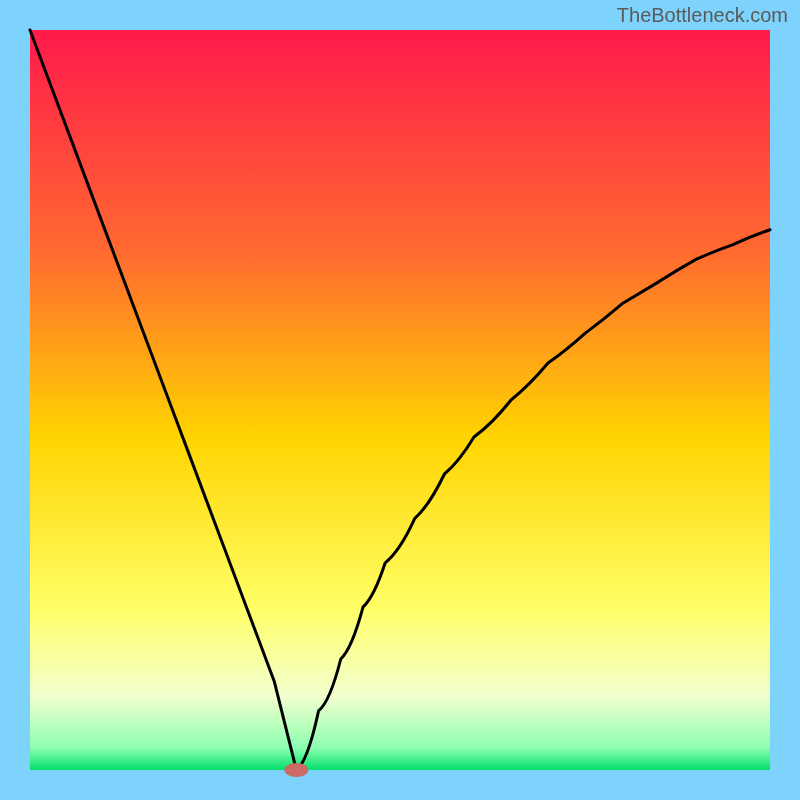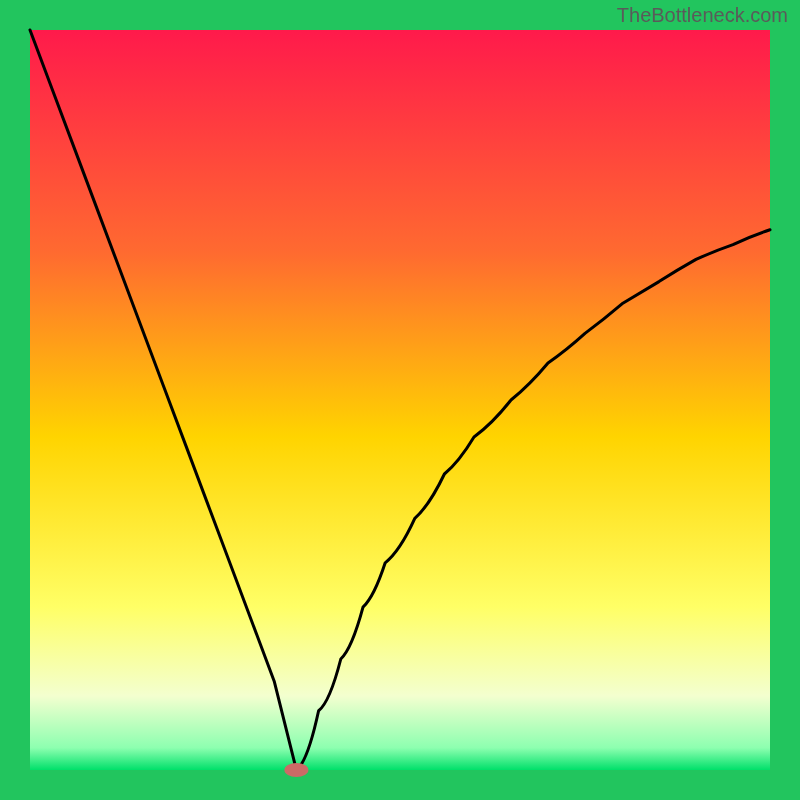--- a/index.html
+++ b/index.html
@@ -8,21 +8,21 @@
     width: 800px;
     height: 800px;
     background: #000;
     font-family: Arial, Helvetica, sans-serif;
     overflow: hidden;
   }
   .frame {
     position: relative;
     width: 800px;
     height: 800px;
-    background: #22c55e;
+    background: #7dd3fc;
   }
   .watermark {
     position: absolute;
     top: 4px;
     right: 12px;
     color: #5a5a5a;
     font-size: 20px;
     font-weight: 500;
     z-index: 5;
     user-select: none;

